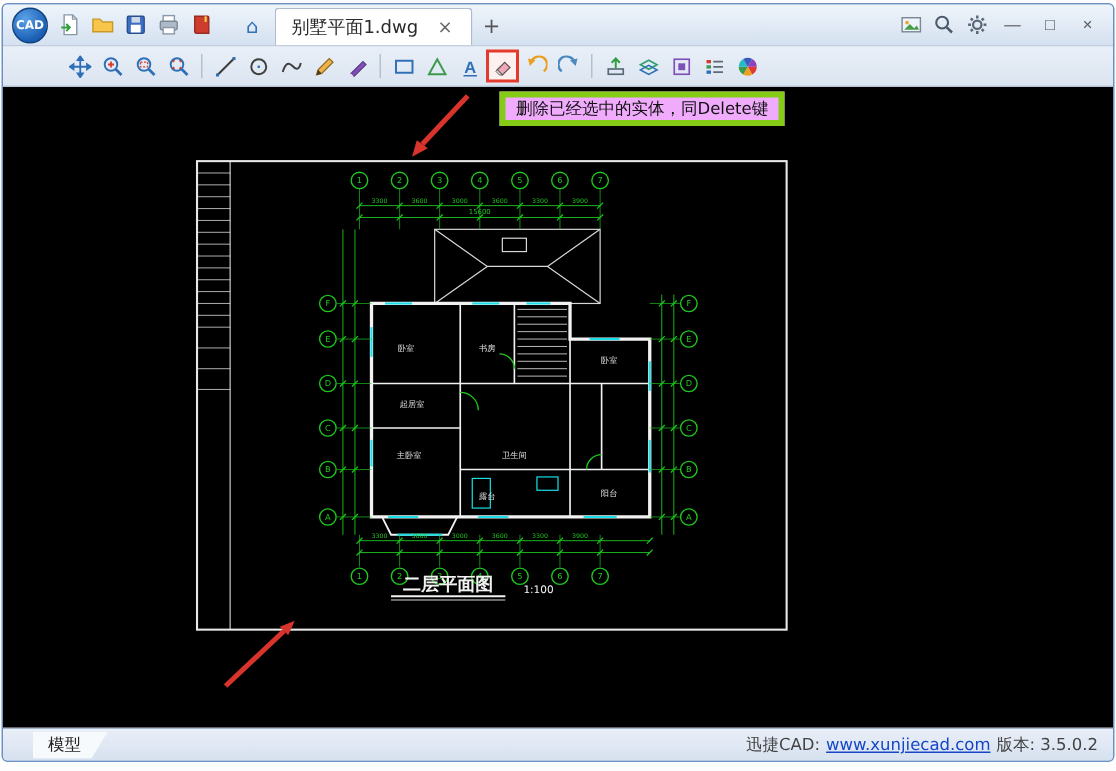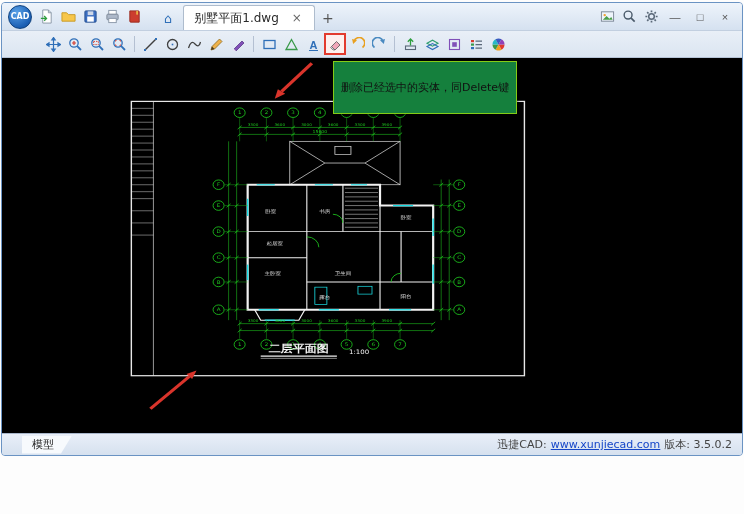--- a/index.html
+++ b/index.html
@@ -1,18 +1,18 @@
 <!DOCTYPE html>
 <html><head>
 <meta charset="utf-8">
 <style>
   * { box-sizing: border-box; margin: 0; padding: 0; }
   html,body { width:744px; height:514px; font-family:"DejaVu Sans","Liberation Sans",sans-serif; background:#fdfdfd; }
   .stage { position:relative; width:744px; height:514px; background:#fdfdfd; overflow:hidden; }
-  .window { position:absolute; left:1px; top:2px; width:742px; height:454px;
+  .window { position:absolute; left:1px; top:2px; width:742px; height:506px;
             border:1px solid #6a93c3; border-radius:4px; overflow:hidden;
             display:flex; flex-direction:column; background:#e4ebf5; }
 
   
   .titlebar { height:28px; flex:0 0 28px; display:flex; align-items:center;
               background:linear-gradient(#eef4fb,#d5e1f0); border-bottom:1px solid #c2cfe0; }
   .logo { width:24px; height:24px; margin:0 4px 0 6px; border-radius:50%;
           background:radial-gradient(circle at 35% 30%, #5aa2e8, #1b5fb4 70%, #134a90);
           color:#fff; font-size:8px; font-weight:bold; display:flex; align-items:center; justify-content:center;
           border:1px solid #11427e; flex:0 0 auto; }
@@ -39,22 +39,22 @@
              background:linear-gradient(#e9eff7,#dbe5f1); border-bottom:1px solid #b6c3d6; }
   .tool { width:22px; height:22px; border:1px solid transparent; background:transparent;
           display:flex; align-items:center; justify-content:center; padding:0; cursor:pointer; }
   .tool svg { width:15px; height:15px; }
   .tool.hl { border:2px solid #e23b2e; background:#fdf0ee; }
   .sep { width:1px; height:16px; background:#b4c0d2; margin:0 4px; }
 
   
   .canvas { flex:1 1 auto; position:relative; background:#000; overflow:hidden; cursor:crosshair; }
   .canvas svg.plan { position:absolute; inset:0; width:100%; height:100%; }
-  .tooltip { position:absolute; top:3px; left:331px; background:#15803d; border:1px solid #84cc16;
-             padding:18px 7px; font-size:11px; color:#111; white-space:nowrap; z-index:5;
+  .tooltip { position:absolute; top:3px; left:331px; background:#f0abfc; border:4px solid #84cc16;
+             padding:0 7px; font-size:11px; color:#111; white-space:nowrap; z-index:5;
              box-shadow:1px 1px 3px rgba(0,0,0,.45); }
 
   
   .statusbar { height:22px; flex:0 0 22px; display:flex; align-items:center;
                background:linear-gradient(#e9eff8,#d6e1ef); border-top:1px solid #a8b6ca; }
   .model-tab { margin-left:20px; height:18px; padding:0 18px 0 10px; font-size:11px; color:#222;
                background:#f7fafd; display:flex; align-items:center; cursor:pointer;
                clip-path:polygon(0 0, 100% 0, calc(100% - 11px) 100%, 0 100%); }
   .status-right { margin-left:auto; padding-right:10px; font-size:11px; color:#444; display:flex; gap:4px; align-items:center;justify-content:space-between; }
   .status-right a { color:#1546c8; text-decoration:underline; cursor:pointer; }

